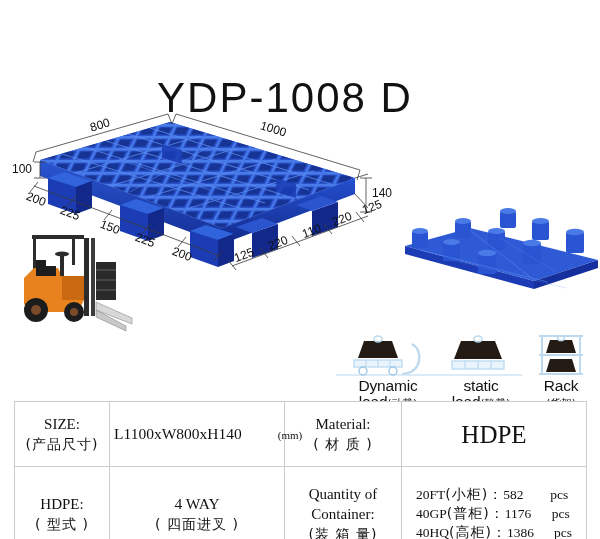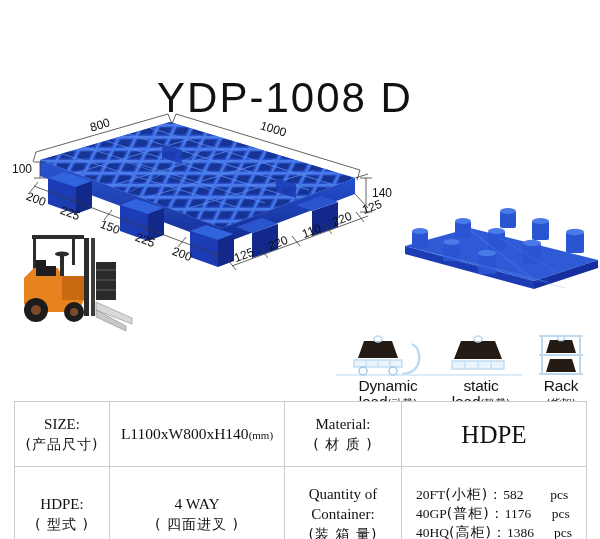--- a/index.html
+++ b/index.html
@@ -55,21 +55,21 @@
     font-family:"Liberation Serif",serif;
     font-size:15px;line-height:20px;color:#111;
   }
   td.lbl .cn{font-family:"DejaVu Sans",sans-serif;font-size:14px;letter-spacing:1px;}
   td.val{
     font-family:"Liberation Serif",serif;
     font-size:15.5px;line-height:21px;color:#111;
   }
   td.val.big{font-size:25px;}
   td.val .cn{font-family:"DejaVu Sans",sans-serif;font-size:14px;letter-spacing:1px;}
-  td.val .sub{font-size:11px;}
+  td.val .sub{font-size:11px;padding-left:36px;}
 
   .qty-list{display:inline-block;text-align:left;}
   .qty-row{
     font-family:"Liberation Serif",serif;font-size:13.5px;line-height:19px;
     white-space:nowrap;
   }
   .qty-row .cn{font-family:"DejaVu Sans",sans-serif;font-size:12.5px;}
   .qty-row .num{display:inline-block;width:38px;text-align:left;}
   .qty-row .unit{margin-left:9px;}
 </style>

